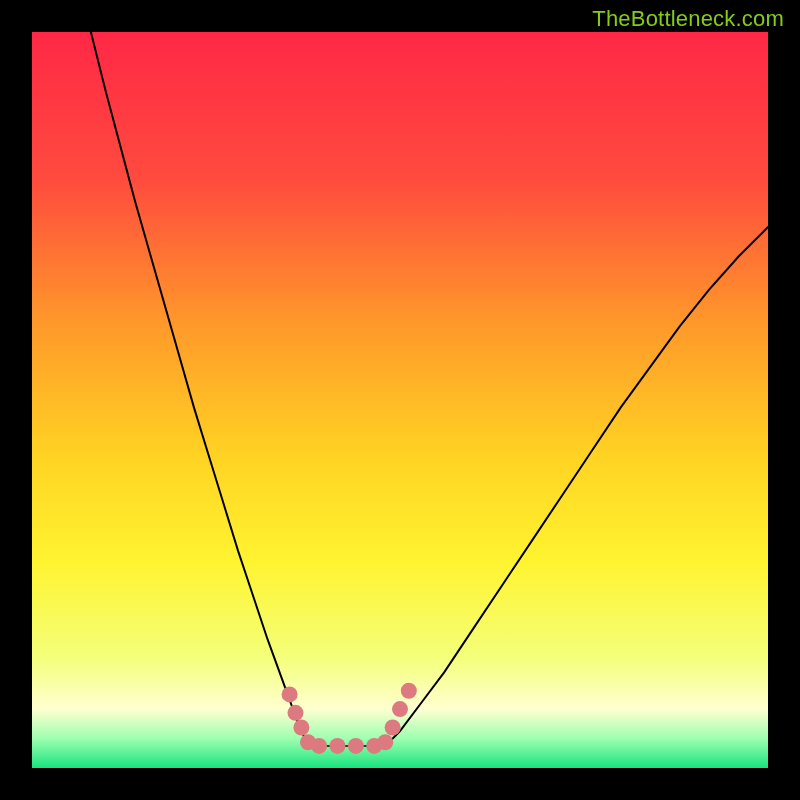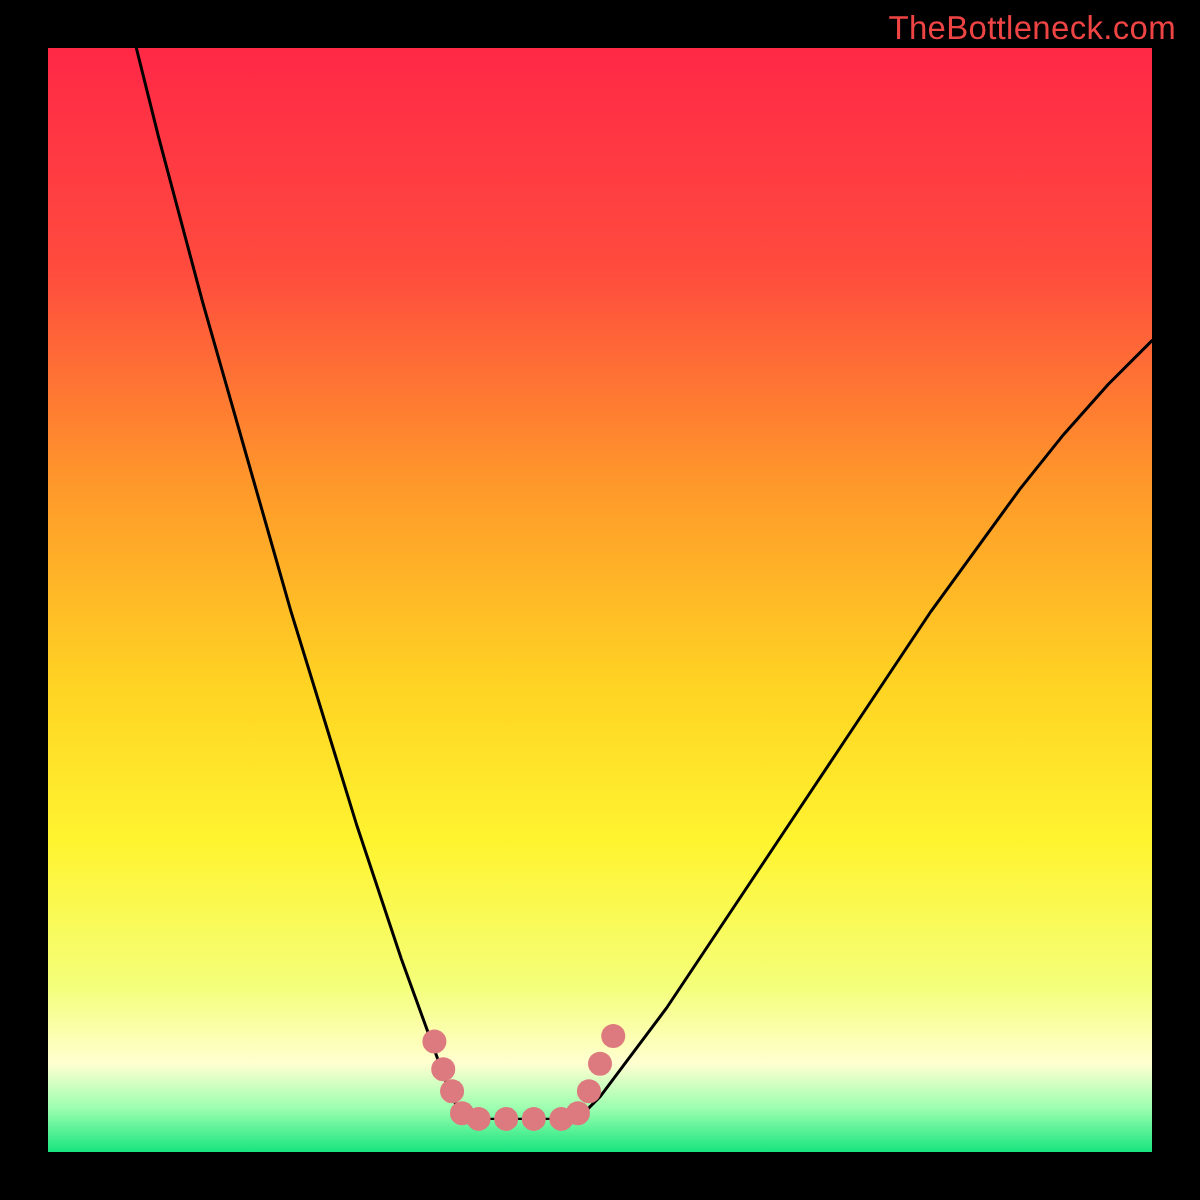--- a/index.html
+++ b/index.html
@@ -23,21 +23,21 @@
     position: absolute;
     top: 32px;
     left: 32px;
     width: 736px;
     height: 736px;
   }
   .watermark {
     position: absolute;
     top: 6px;
     right: 16px;
-    color: #ef4444;
+    color: #84cc16;
     font-size: 22px;
     font-weight: 500;
     letter-spacing: 0.2px;
     user-select: none;
   }
 </style>
 </head>
 <body>
 
 <div class="frame">

